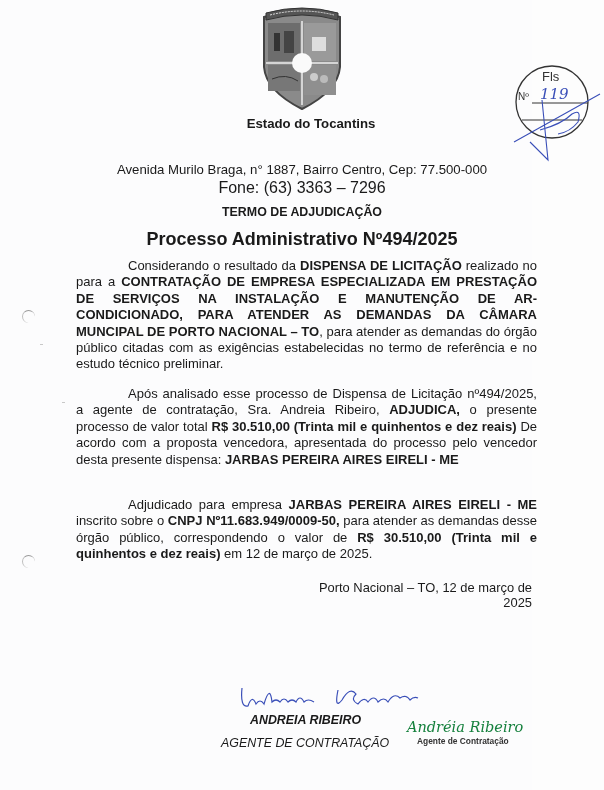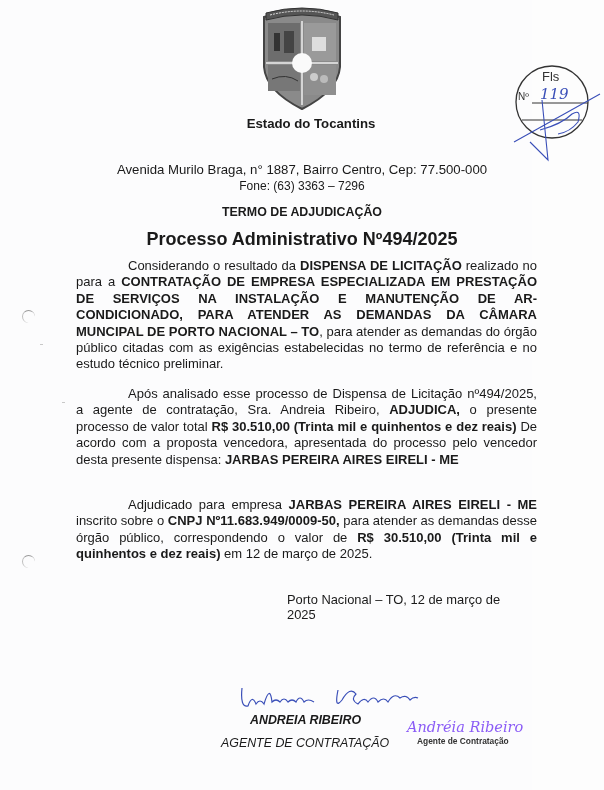--- a/index.html
+++ b/index.html
@@ -14,40 +14,40 @@
   
   .crest { position: absolute; left: 258px; top: 7px; width: 88px; height: 104px; }
 
   
   .stamp { position: absolute; left: 512px; top: 60px; width: 92px; height: 115px; }
 
   .center { position: absolute; left: 0; width: 604px; text-align: center; }
   .hdr-state { top: 116px; font-size: 13.2px; font-weight: bold; padding-left: 9px; }
   .hdr-org   { top: 145px; font-size: 13.2px; font-weight: bold; }
   .hdr-addr  { top: 162px; font-size: 13.2px; }
-  .hdr-phone { top: 179px; font-size: 12px; }
+  .hdr-phone { top: 179px; font-size: 16px; }
   .doc-title { top: 205px; font-size: 12.4px; font-weight: bold; }
   .doc-proc  { top: 229px; font-size: 18px; font-weight: bold; }
 
   .para {
     position: absolute; left: 76px; width: 461px;
     font-size: 13px; line-height: 16.4px;
     text-align: justify; text-indent: 52px;
   }
   .para b { font-weight: bold; }
   .p1 { top: 258px; }
   .p2 { top: 386px; }
   .p3 { top: 497px; }
 
-  .date-line { position: absolute; left: 287px; top: 592px; font-size: 12.9px; }
+  .date-line { position: absolute; left: 287px; top: 580px; font-size: 12.9px; text-align: right; }
 
   .sig-scribble { position: absolute; left: 238px; top: 680px; width: 200px; height: 36px; }
   .sig-name { position: absolute; left: 250px; top: 713px; font-size: 12.4px; font-weight: bold; font-style: italic; }
   .sig-role { position: absolute; left: 221px; top: 736px; font-size: 12.4px; font-style: italic; }
-  .stamp-name { position: absolute; left: 407px; top: 719px; font-family: "DejaVu Serif", serif; font-style: italic; font-size: 14.5px; color: #8b5cf6; }
+  .stamp-name { position: absolute; left: 407px; top: 719px; font-family: "DejaVu Serif", serif; font-style: italic; font-size: 14.5px; color: #15803d; }
   .stamp-role { position: absolute; left: 417px; top: 736px; font-size: 8.4px; font-weight: bold; color: #333; }
 
   .punch { position: absolute; width: 12px; height: 12px; border-top: 1px solid #9a9a9a; border-left: 1px solid #bdbdbd; border-radius: 50%; }
   .punch-1 { left: 22px; top: 310px; }
   .punch-2 { left: 22px; top: 555px; }
   .speck { position: absolute; width: 3px; height: 1px; background: #c8c8c8; }
 </style>
 </head>
 <body>
 

